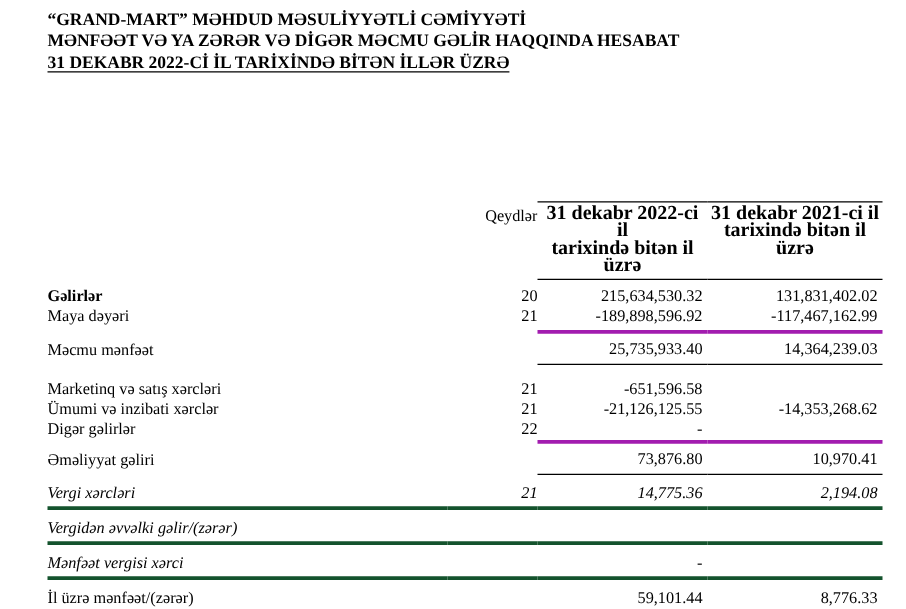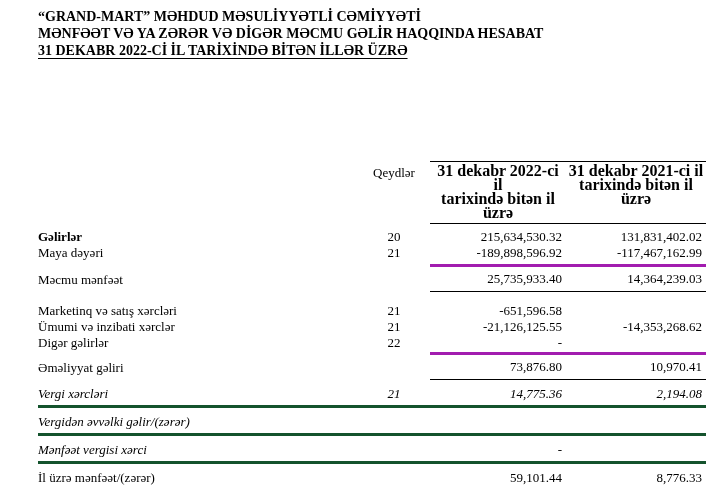--- a/index.html
+++ b/index.html
@@ -36,21 +36,21 @@
   }
   table.stmt td {
     padding: 0;
     vertical-align: bottom;
     line-height: 16px;
     overflow: hidden;
     white-space: nowrap;
   }
   .stmt td.lbl { text-align: left; }
   .stmt td.lbl.b { font-weight: bold; }
-  .stmt td.note { text-align: center; }
+  .stmt td.note { text-align: right; }
   .stmt td.num { text-align: right; padding-right: 4px; }
   
   .stmt td.dhdr {
     font-weight: bold;
     font-size: 16px;
     line-height: 14px;
     text-align: center;
     vertical-align: top;
     border-top: 1px solid #000;
     border-bottom: 1px solid #000;

